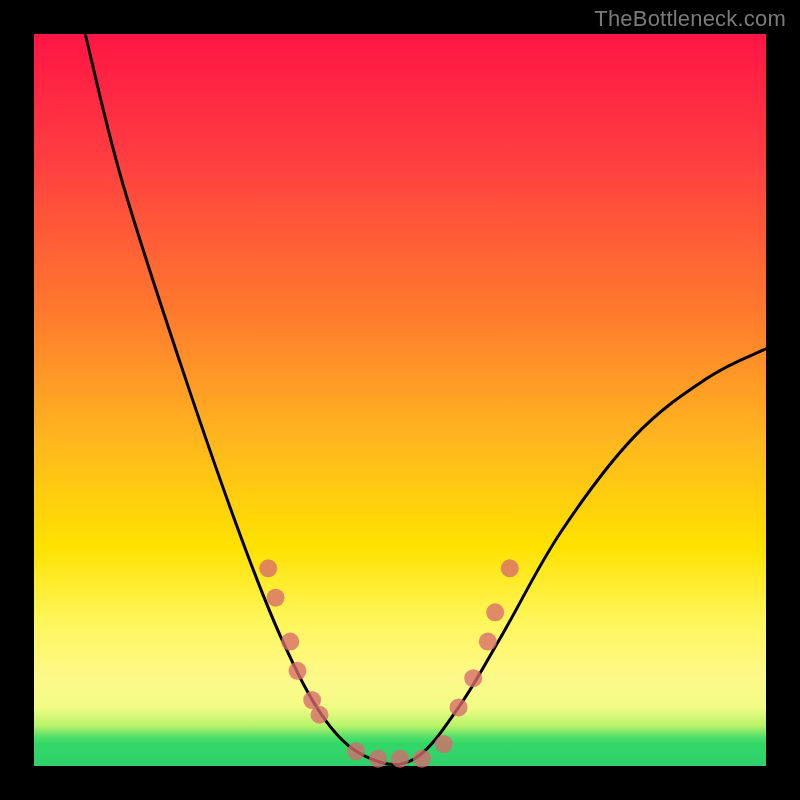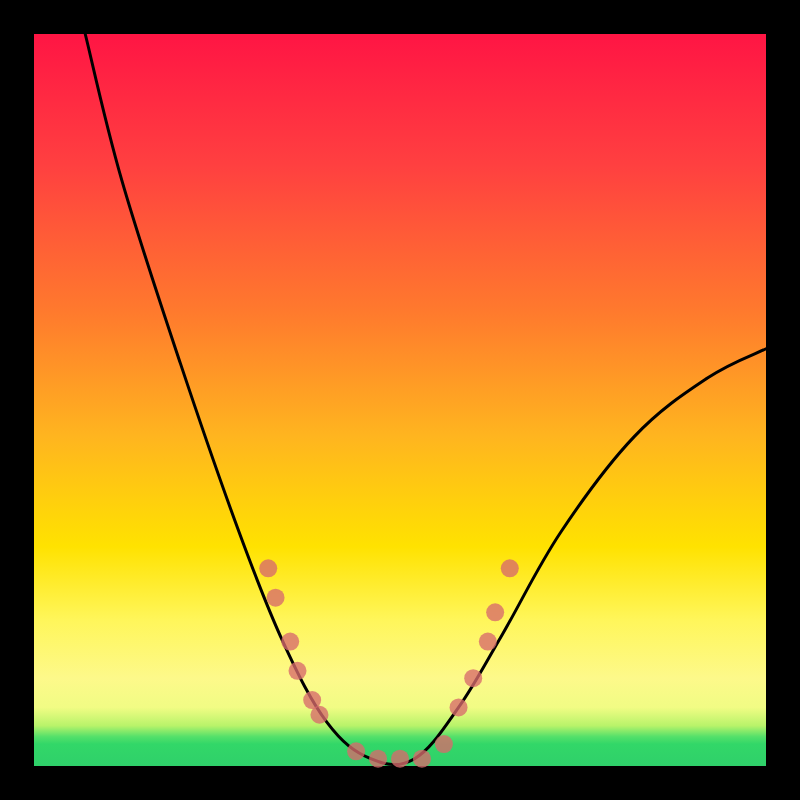--- a/index.html
+++ b/index.html
@@ -60,20 +60,21 @@
   .marker {
     fill: #d76a6b;
     fill-opacity: 0.78;
   }
 </style>
 </head>
 <body>
 
 <div class="frame">
 
+  <div class="watermark">TheBottleneck.com</div>
 
   <div class="plot-area">
     <svg class="curve" viewBox="0 0 732 732" preserveAspectRatio="none">
       <path id="curve-path" fill="none" stroke="#000" stroke-width="3" stroke-linecap="round" d="M 51.24,0 C 57.828,26.351999999999993 70.7112,87.10799999999998 87.84,146.39999999999998 C 104.9688,205.69199999999998 125.3184,266.1552 146.4,329.4 C 167.48160000000001,392.6448 186.5136,447.6912 204.96,497.76 C 223.40640000000002,547.8288 233.0688,573.3023999999999 248.88000000000002,607.56 C 264.69120000000004,641.8176 276.9888,666.9984000000001 292.8,688.08 C 308.6112,709.1616 320.90880000000004,718.092 336.72,724.68 C 352.5312,731.2679999999999 364.8288,733.9032 380.64,724.68 C 396.4512,715.4567999999999 408.74879999999996,695.8392 424.55999999999995,673.44 C 440.37119999999993,651.0408000000001 450.03360000000004,631.8624 468.48,600.24 C 486.9264,568.6176 503.3232,533.3352 527.04,497.76 C 550.7568,462.1848 573.888,430.26959999999997 600.24,402.59999999999997 C 626.592,374.93039999999996 649.7232,359.85119999999995 673.44,344.03999999999996 C 697.1568000000001,328.2288 721.4592,320.03040000000004 732,314.76000000000005"></path>
       <g id="markers-group">
           <circle cx="234.24" cy="534.36" r="9" class="marker"></circle>
           <circle cx="241.56" cy="563.64" r="9" class="marker"></circle>
           <circle cx="256.2" cy="607.56" r="9" class="marker"></circle>
           <circle cx="263.52" cy="636.84" r="9" class="marker"></circle>
           <circle cx="278.16" cy="666.12" r="9" class="marker"></circle>

